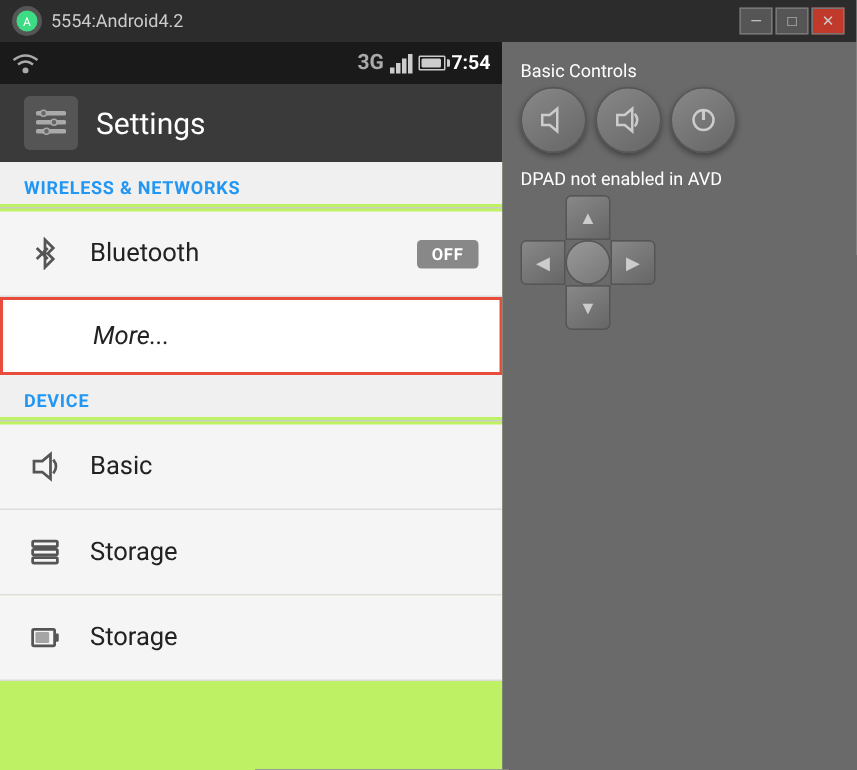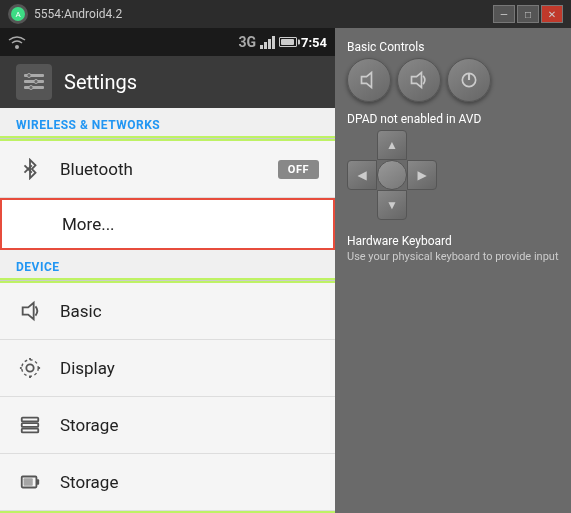--- a/index.html
+++ b/index.html
@@ -179,20 +179,21 @@
       align-items: center;
       padding: 14px 16px;
       background: #f5f5f5;
       border-bottom: 1px solid #ddd;
       gap: 16px;
       cursor: pointer;
     }
     .settings-item.selected {
       background: #fff;
       border: 2px solid #e74c3c;
+      font-style: italic;
     }
     .item-icon {
       width: 28px;
       height: 28px;
       display: flex;
       align-items: center;
       justify-content: center;
       color: #555;
       font-size: 18px;
     }
@@ -381,33 +382,20 @@
       <div class="settings-item">
         <div class="item-icon">
           <svg width="22" height="22" viewBox="0 0 24 24">
             <polygon points="4,8 10,8 16,3 16,21 10,16 4,16" fill="none" stroke="#555" stroke-width="2"></polygon>
             <path d="M18 7 Q22 12 18 17" fill="none" stroke="#555" stroke-width="2"></path>
           </svg>
         </div>
         <span class="item-label">Basic</span>
       </div>
 
-      <div class="settings-item">
-        <div class="item-icon">
-          <svg width="22" height="22" viewBox="0 0 24 24">
-            <circle cx="12" cy="12" r="4" fill="none" stroke="#555" stroke-width="2"></circle>
-            <circle cx="12" cy="12" r="9" fill="none" stroke="#555" stroke-width="1.5" stroke-dasharray="3,3"></circle>
-            <line x1="12" y1="3" x2="12" y2="1" stroke="#555" stroke-width="2"></line>
-            <line x1="12" y1="21" x2="12" y2="23" stroke="#555" stroke-width="2"></line>
-            <line x1="3" y1="12" x2="1" y2="12" stroke="#555" stroke-width="2"></line>
-            <line x1="21" y1="12" x2="23" y2="12" stroke="#555" stroke-width="2"></line>
-          </svg>
-        </div>
-        <span class="item-label">Display</span>
-      </div>
 
       <div class="settings-item">
         <div class="item-icon">
           <svg width="22" height="22" viewBox="0 0 24 24">
             <rect x="3" y="4" width="18" height="4" rx="1" fill="none" stroke="#555" stroke-width="2"></rect>
             <rect x="3" y="10" width="18" height="4" rx="1" fill="none" stroke="#555" stroke-width="2"></rect>
             <rect x="3" y="16" width="18" height="4" rx="1" fill="none" stroke="#555" stroke-width="2"></rect>
           </svg>
         </div>
         <span class="item-label">Storage</span>
@@ -461,19 +449,15 @@
         <div class="dpad-btn dpad-empty"></div>
         <div class="dpad-btn dpad-left">◀</div>
         <div class="dpad-btn dpad-center"></div>
         <div class="dpad-btn dpad-right">▶</div>
         <div class="dpad-btn dpad-empty"></div>
         <div class="dpad-btn dpad-down">▼</div>
         <div class="dpad-btn dpad-empty"></div>
       </div>
     </div>
 
-    <div class="keyboard-section">
-      <div class="keyboard-title">Hardware Keyboard</div>
-      <div class="keyboard-desc">Use your physical keyboard to provide input</div>
-    </div>
 
   </div>
 </div>
 
 </body></html>

